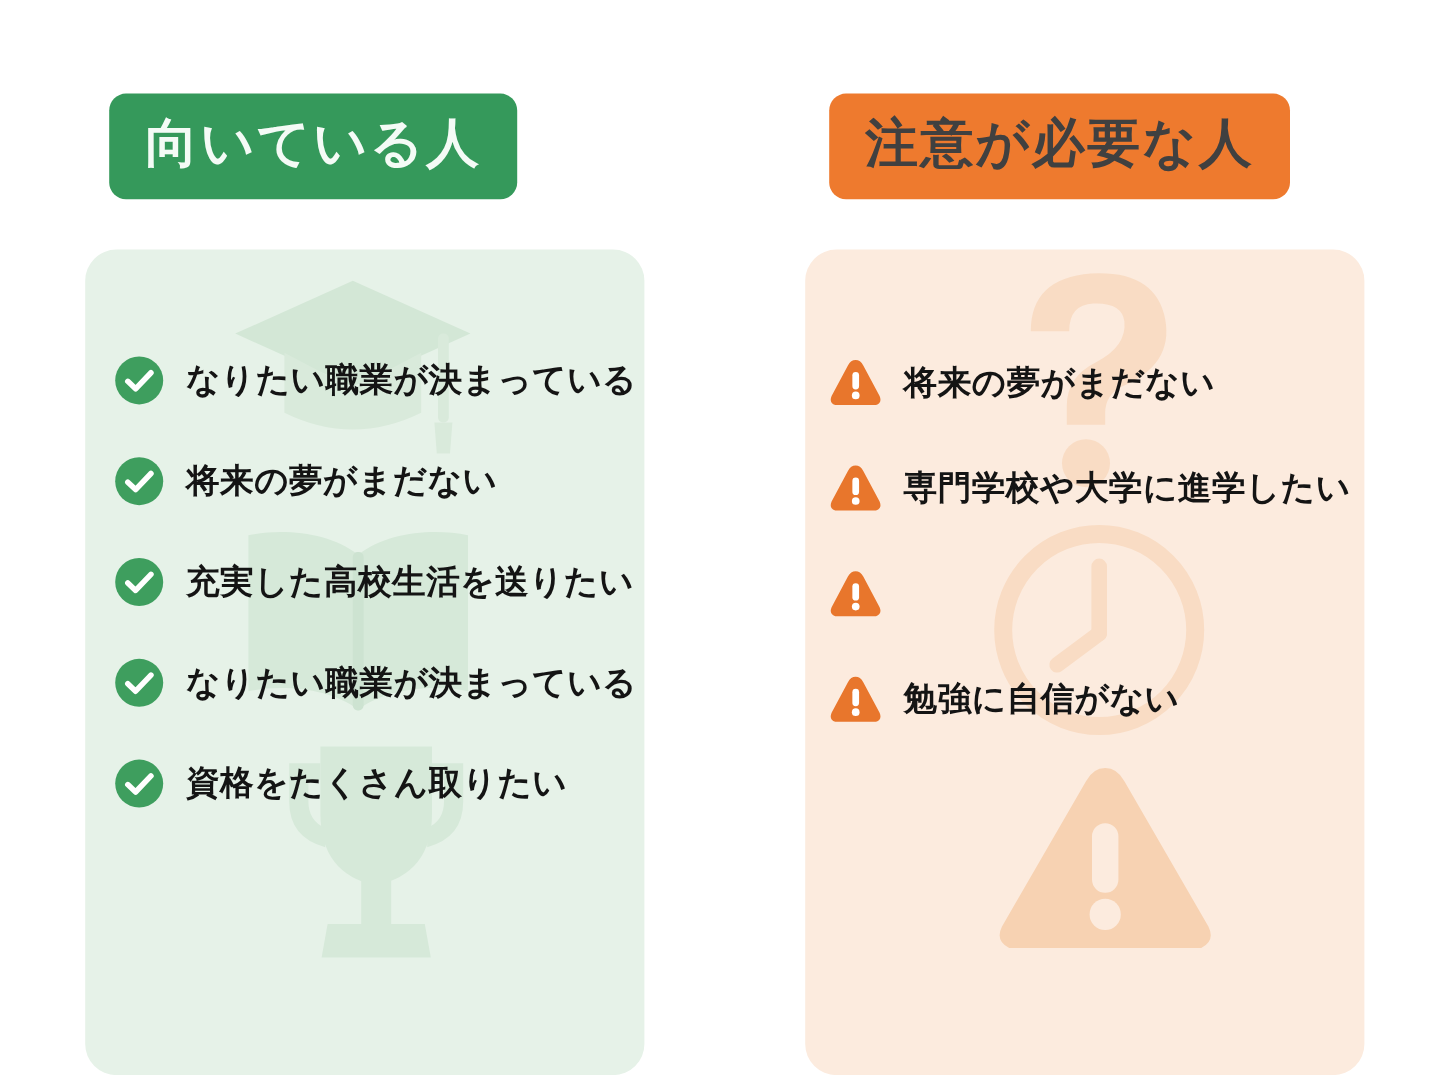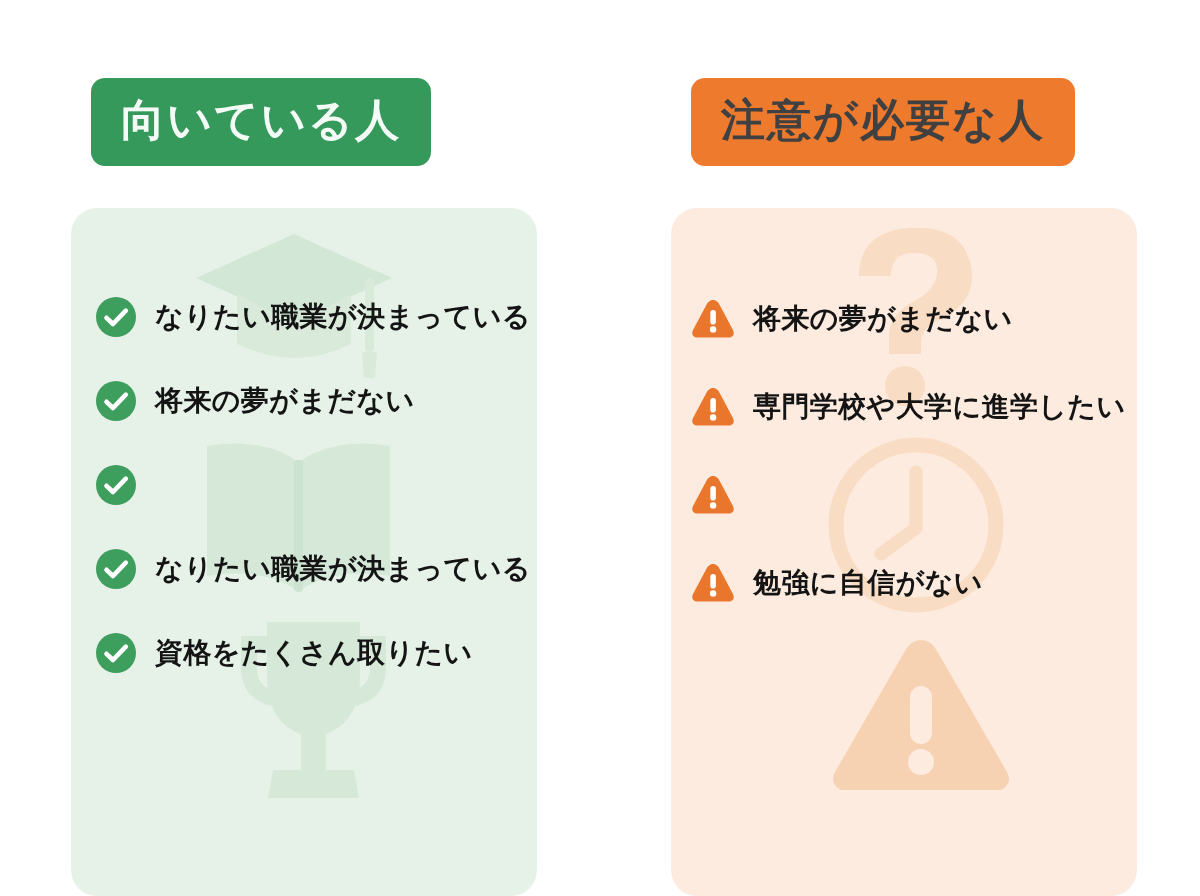--- a/index.html
+++ b/index.html
@@ -178,20 +178,21 @@
               <circle cx="21" cy="21" r="20" fill="#3E9E5E"></circle>
               <path d="M11.5 21.8 L18 28 L30.8 14.6" fill="none" stroke="#FFFFFF" stroke-width="4.6" stroke-linecap="round" stroke-linejoin="round"></path>
             </svg>
             <span class="item-text">将来の夢がまだない</span>
           </li>
           <li class="list-item">
             <svg class="item-icon" viewBox="0 0 42 42" aria-hidden="true">
               <circle cx="21" cy="21" r="20" fill="#3E9E5E"></circle>
               <path d="M11.5 21.8 L18 28 L30.8 14.6" fill="none" stroke="#FFFFFF" stroke-width="4.6" stroke-linecap="round" stroke-linejoin="round"></path>
             </svg>
+            <span class="item-text">充実した高校生活を送りたい</span>
           </li>
           <li class="list-item">
             <svg class="item-icon" viewBox="0 0 42 42" aria-hidden="true">
               <circle cx="21" cy="21" r="20" fill="#3E9E5E"></circle>
               <path d="M11.5 21.8 L18 28 L30.8 14.6" fill="none" stroke="#FFFFFF" stroke-width="4.6" stroke-linecap="round" stroke-linejoin="round"></path>
             </svg>
             <span class="item-text">なりたい職業が決まっている</span>
           </li>
           <li class="list-item">
             <svg class="item-icon" viewBox="0 0 42 42" aria-hidden="true">

